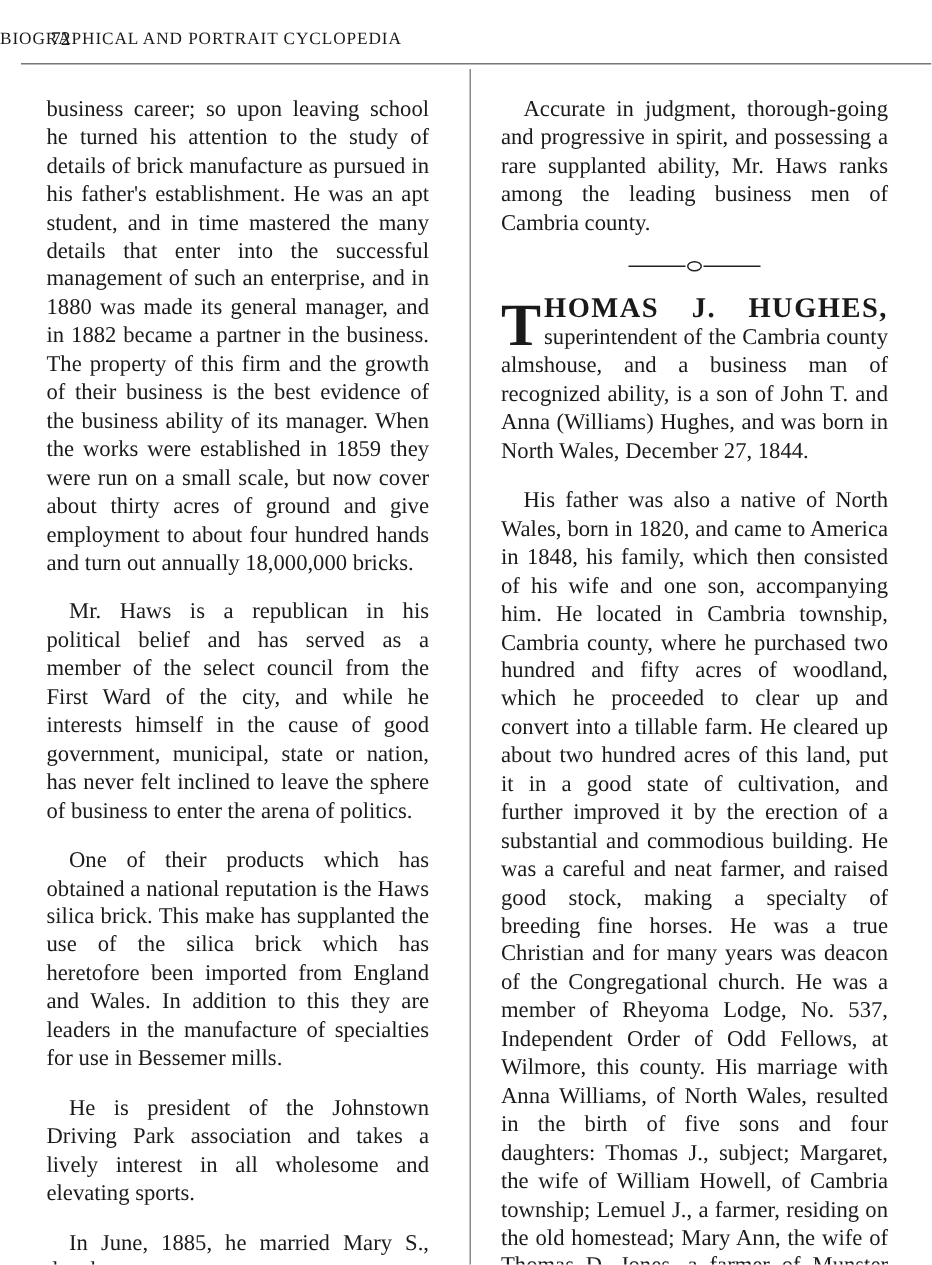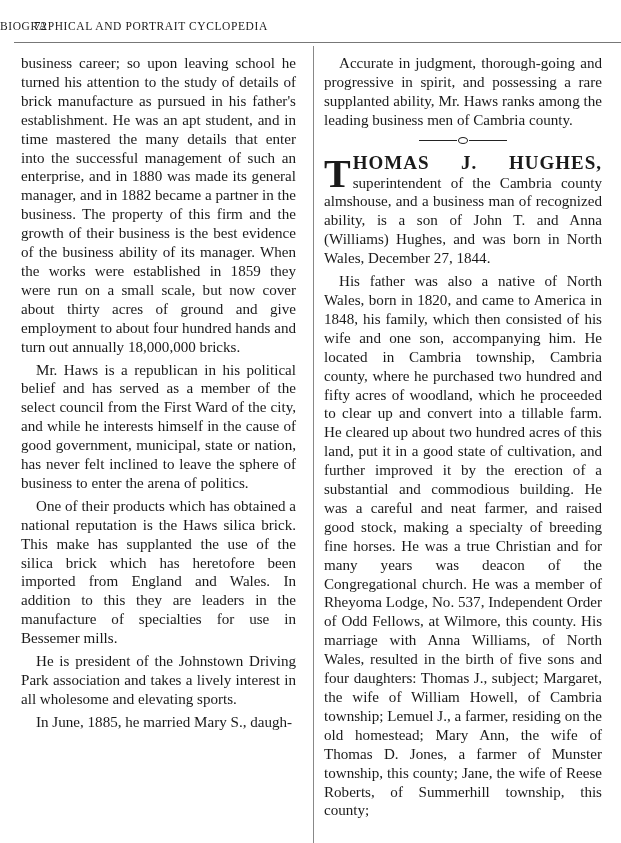--- a/index.html
+++ b/index.html
@@ -26,21 +26,21 @@
     position: absolute; left: 313px; top: 46px; width: 1px; height: 800px;
     background: #888;
   }
   .column {
     position: absolute; top: 50px;
     font-size: 15.1px; line-height: 18.9px;
     text-align: justify;
   }
   .col-left { left: 17px; width: 283px; }
   .col-right { left: 320px; width: 286px; }
-  .column p { margin: 4px; text-indent: 0; }
+  .column p { margin: 14px; text-indent: 0; }
   .column p.indent { text-indent: 15px; }
   .column p + p { margin-top: 0; }
   .ornament {
     display: flex; align-items: center; justify-content: center;
     margin: 6px 0 8px 0; height: 10px;
   }
   .ornament .line { width: 38px; height: 1px; background: #222; }
   .ornament .oval {
     width: 8px; height: 5px; border: 1px solid #222; border-radius: 50%;
     margin: 0 1px;

